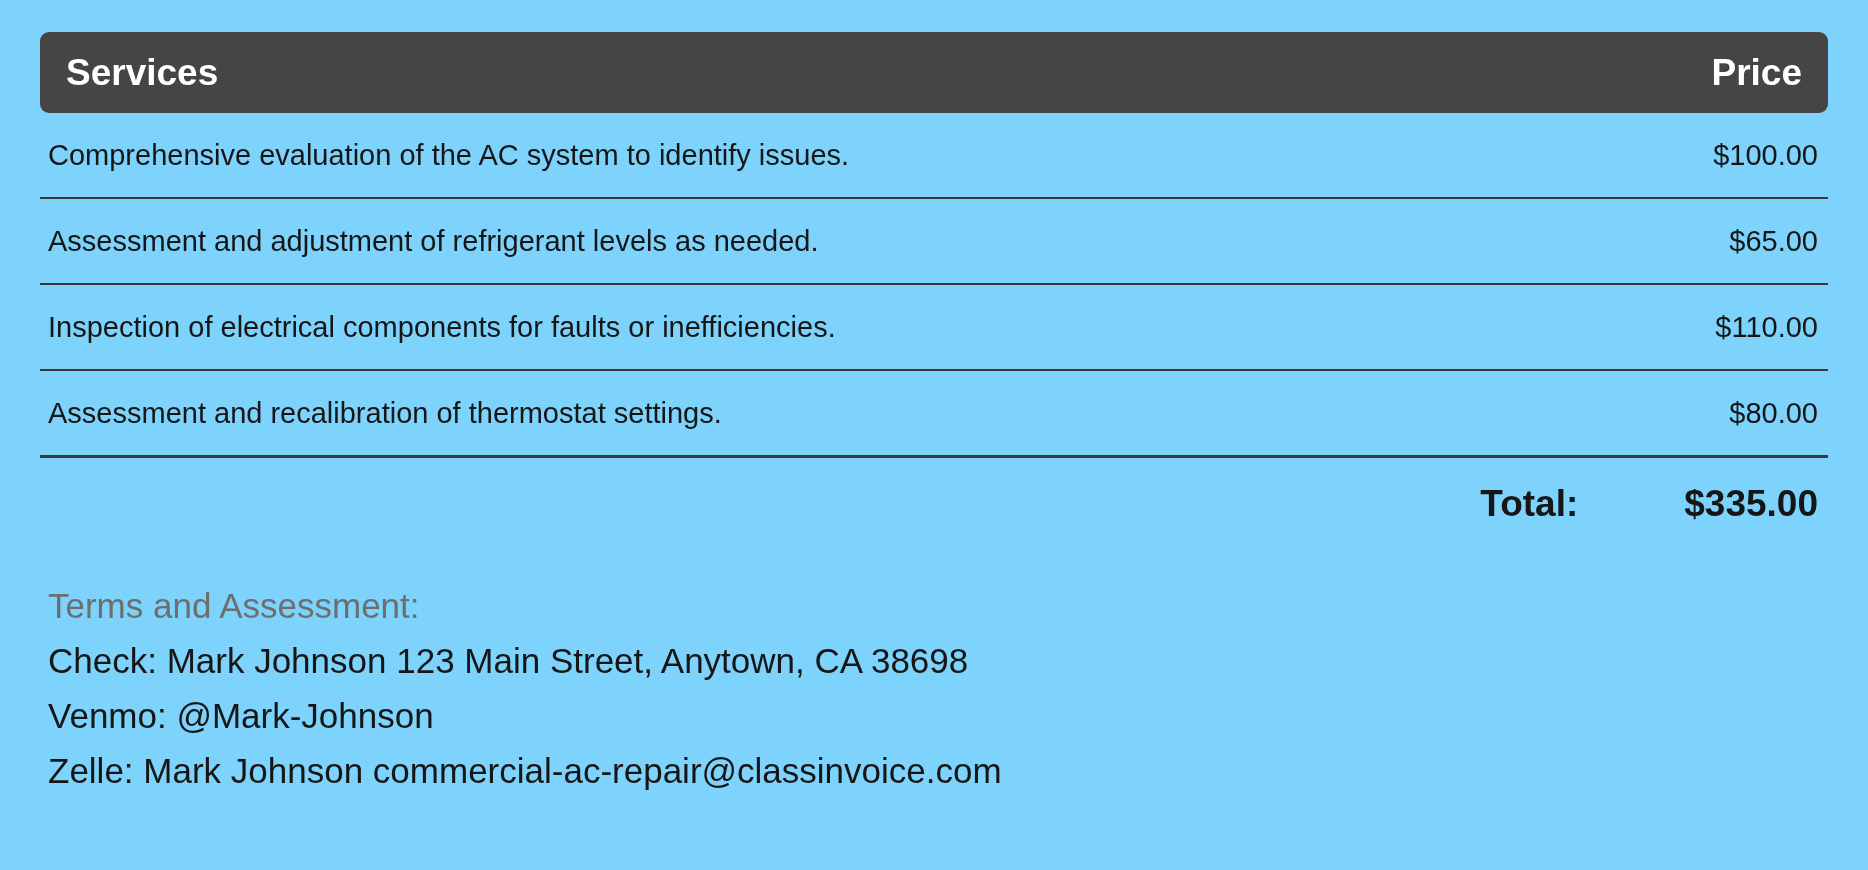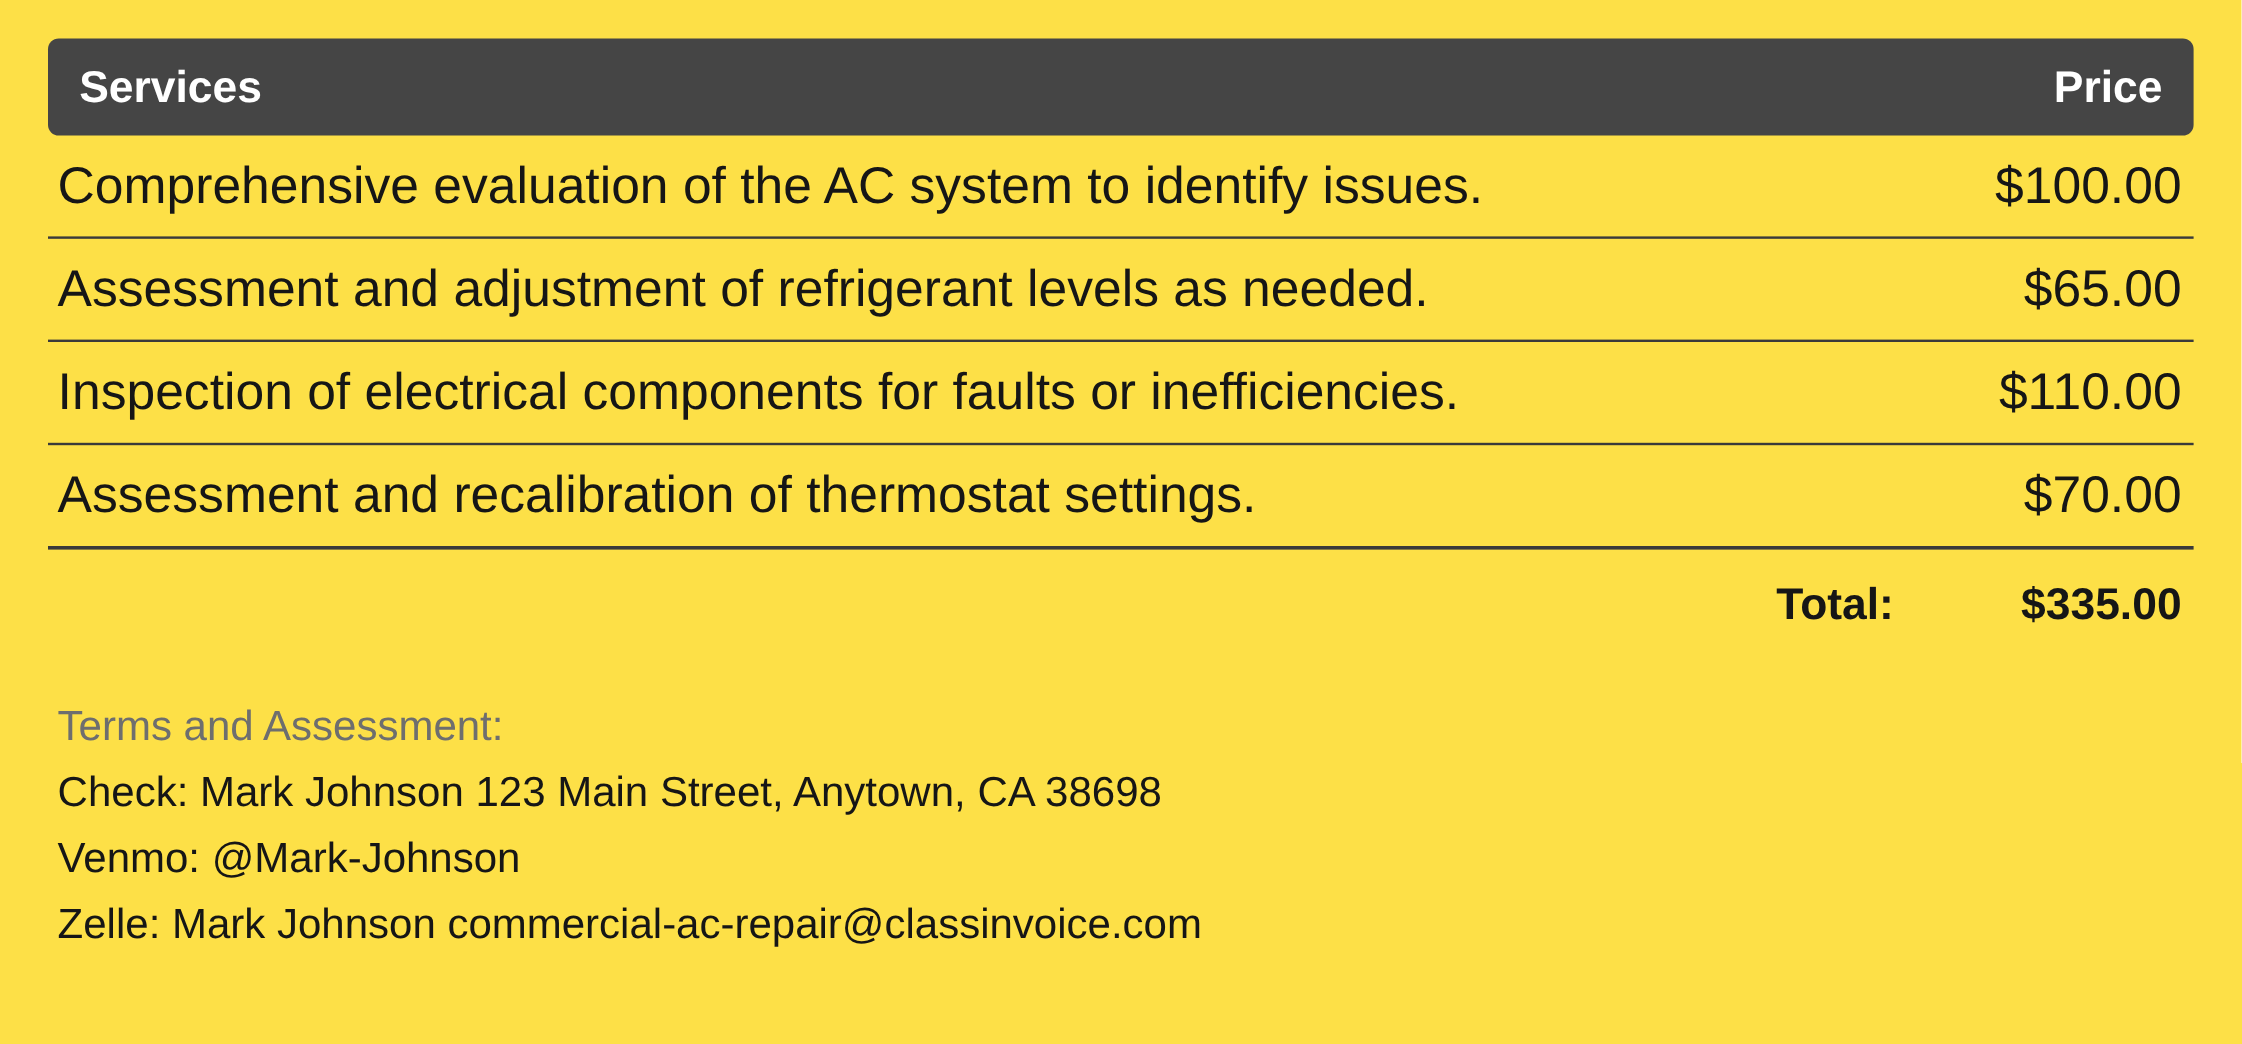--- a/index.html
+++ b/index.html
@@ -8,21 +8,21 @@
     background: #ffffff;
     font-family: "Liberation Sans", "DejaVu Sans", sans-serif;
     color: #161616;
   }
   .page {
     position: relative;
     width: 1868px;
     height: 870px;
     box-sizing: border-box;
     padding: 32px 40px 0 40px;
-    background: #fde047;
+    background: #7dd3fc;
     overflow: hidden;
   }
   
   .table-header {
     background: #454545;
     border-radius: 9px;
     height: 81px;
     display: flex;
     align-items: center;
     justify-content: space-between;
@@ -31,21 +31,21 @@
     color: #ffffff;
     font-size: 37px;
     font-weight: bold;
   }
   .table-row {
     display: flex;
     align-items: center;
     justify-content: space-between;
     padding: 23px 10px 22px 8px;
     border-bottom: 2px solid #3a3a3a;
-    font-size: 43px;
+    font-size: 29px;
     line-height: 39px;
   }
   .table-row.last-row {
     border-bottom-width: 3px;
     gap: 44px;
   }
   .cell-desc { text-align: left; }
   .cell-price { text-align: center; white-space: nowrap; }
   .total-row {
     display: flex;
@@ -89,21 +89,21 @@
       <span class="cell-price">$65.00</span>
     </div>
 
     <div class="table-row">
       <span class="cell-desc">Inspection of electrical components for faults or inefficiencies.</span>
       <span class="cell-price">$110.00</span>
     </div>
 
     <div class="table-row last-row">
       <span class="cell-desc">Assessment and recalibration of thermostat settings.</span>
-      <span class="cell-price">$70.00</span>
+      <span class="cell-price">$80.00</span>
     </div>
 
     <div class="total-row">
       <span class="total-label">Total:</span>
       <span class="total-value">$335.00</span>
     </div>
 
   </div>
 
   <div class="terms">

